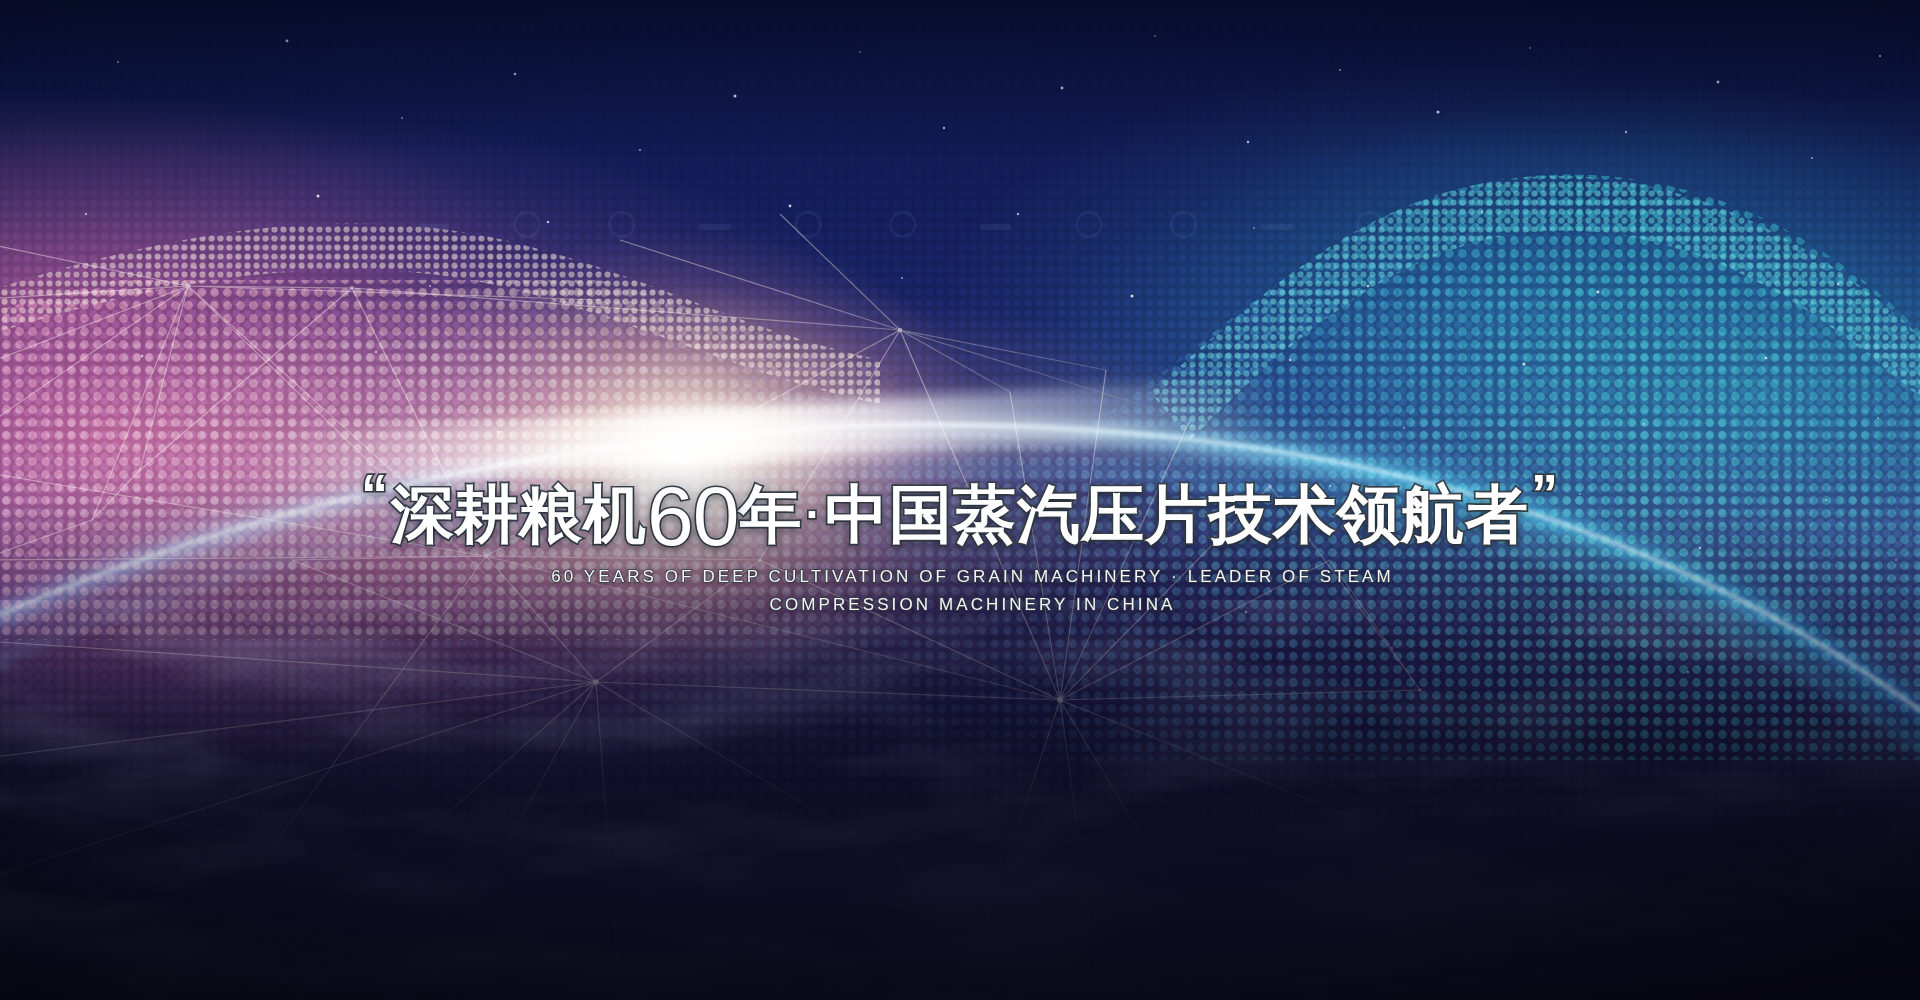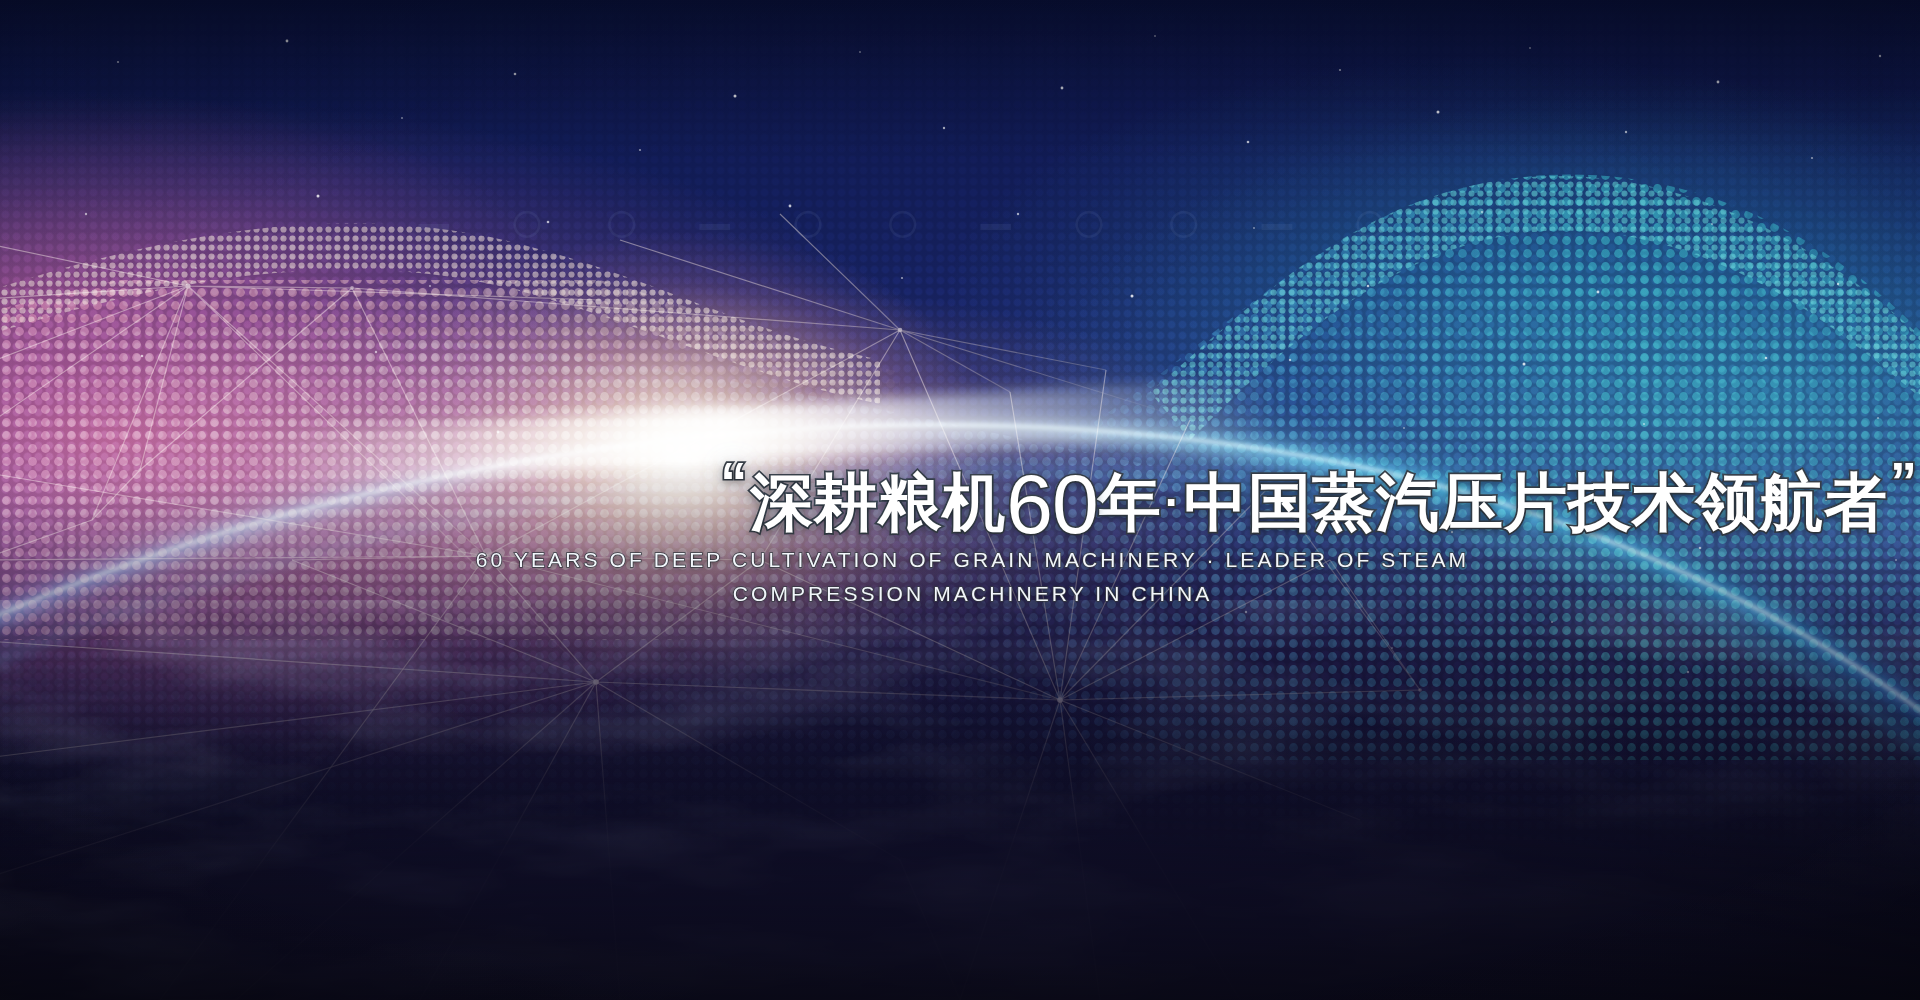--- a/index.html
+++ b/index.html
@@ -120,36 +120,35 @@
       linear-gradient(180deg, rgba(0,0,0,.34) 0%, rgba(0,0,0,0) 16%, rgba(0,0,0,0) 70%, rgba(0,0,0,.66) 100%);
   }
 
   
   .copy{
     position:absolute;left:0;right:0;top:452px;
     text-align:center;
     z-index:40;
   }
   .headline{
-    margin:0;
+    margin:12px;
     font-family:"Liberation Sans","DejaVu Sans",sans-serif;
     font-weight:700;
     font-size:63px;
     line-height:1.04;
     color:#ffffff;
     letter-spacing:1px;
     white-space:nowrap;
     -webkit-text-stroke:3.4px #3a3f४6;
     -webkit-text-stroke:3.4px #393e45;
     paint-order:stroke fill;
     text-shadow:
       0 0 1px #393e45,
       0 3px 10px rgba(0,0,0,.55),
       0 0 26px rgba(120,190,255,.30);
-    text-align: right;
   }
   .headline .qm{
     font-size:54px;
     vertical-align:top;
     line-height:1;
     margin:0 2px;
     position:relative;top:2px;
   }
   .headline .num{
     font-size:84px;
@@ -162,21 +161,21 @@
   }
   .headline .dot{
     font-size:46px;
     position:relative;top:-6px;
     margin:0 3px;
   }
 
   .sub{
     margin:4px 0 0 0;
     font-family:"Liberation Sans","DejaVu Sans",sans-serif;
-    font-size:21px;
+    font-size:17px;
     font-weight:400;
     letter-spacing:3.1px;
     line-height:1.62;
     color:#f2f6fb;
     -webkit-text-stroke:1.5px #3d424a;
     paint-order:stroke fill;
     text-shadow:0 1px 5px rgba(0,0,0,.62);
     white-space:nowrap;
     padding-left:25px;
   }

